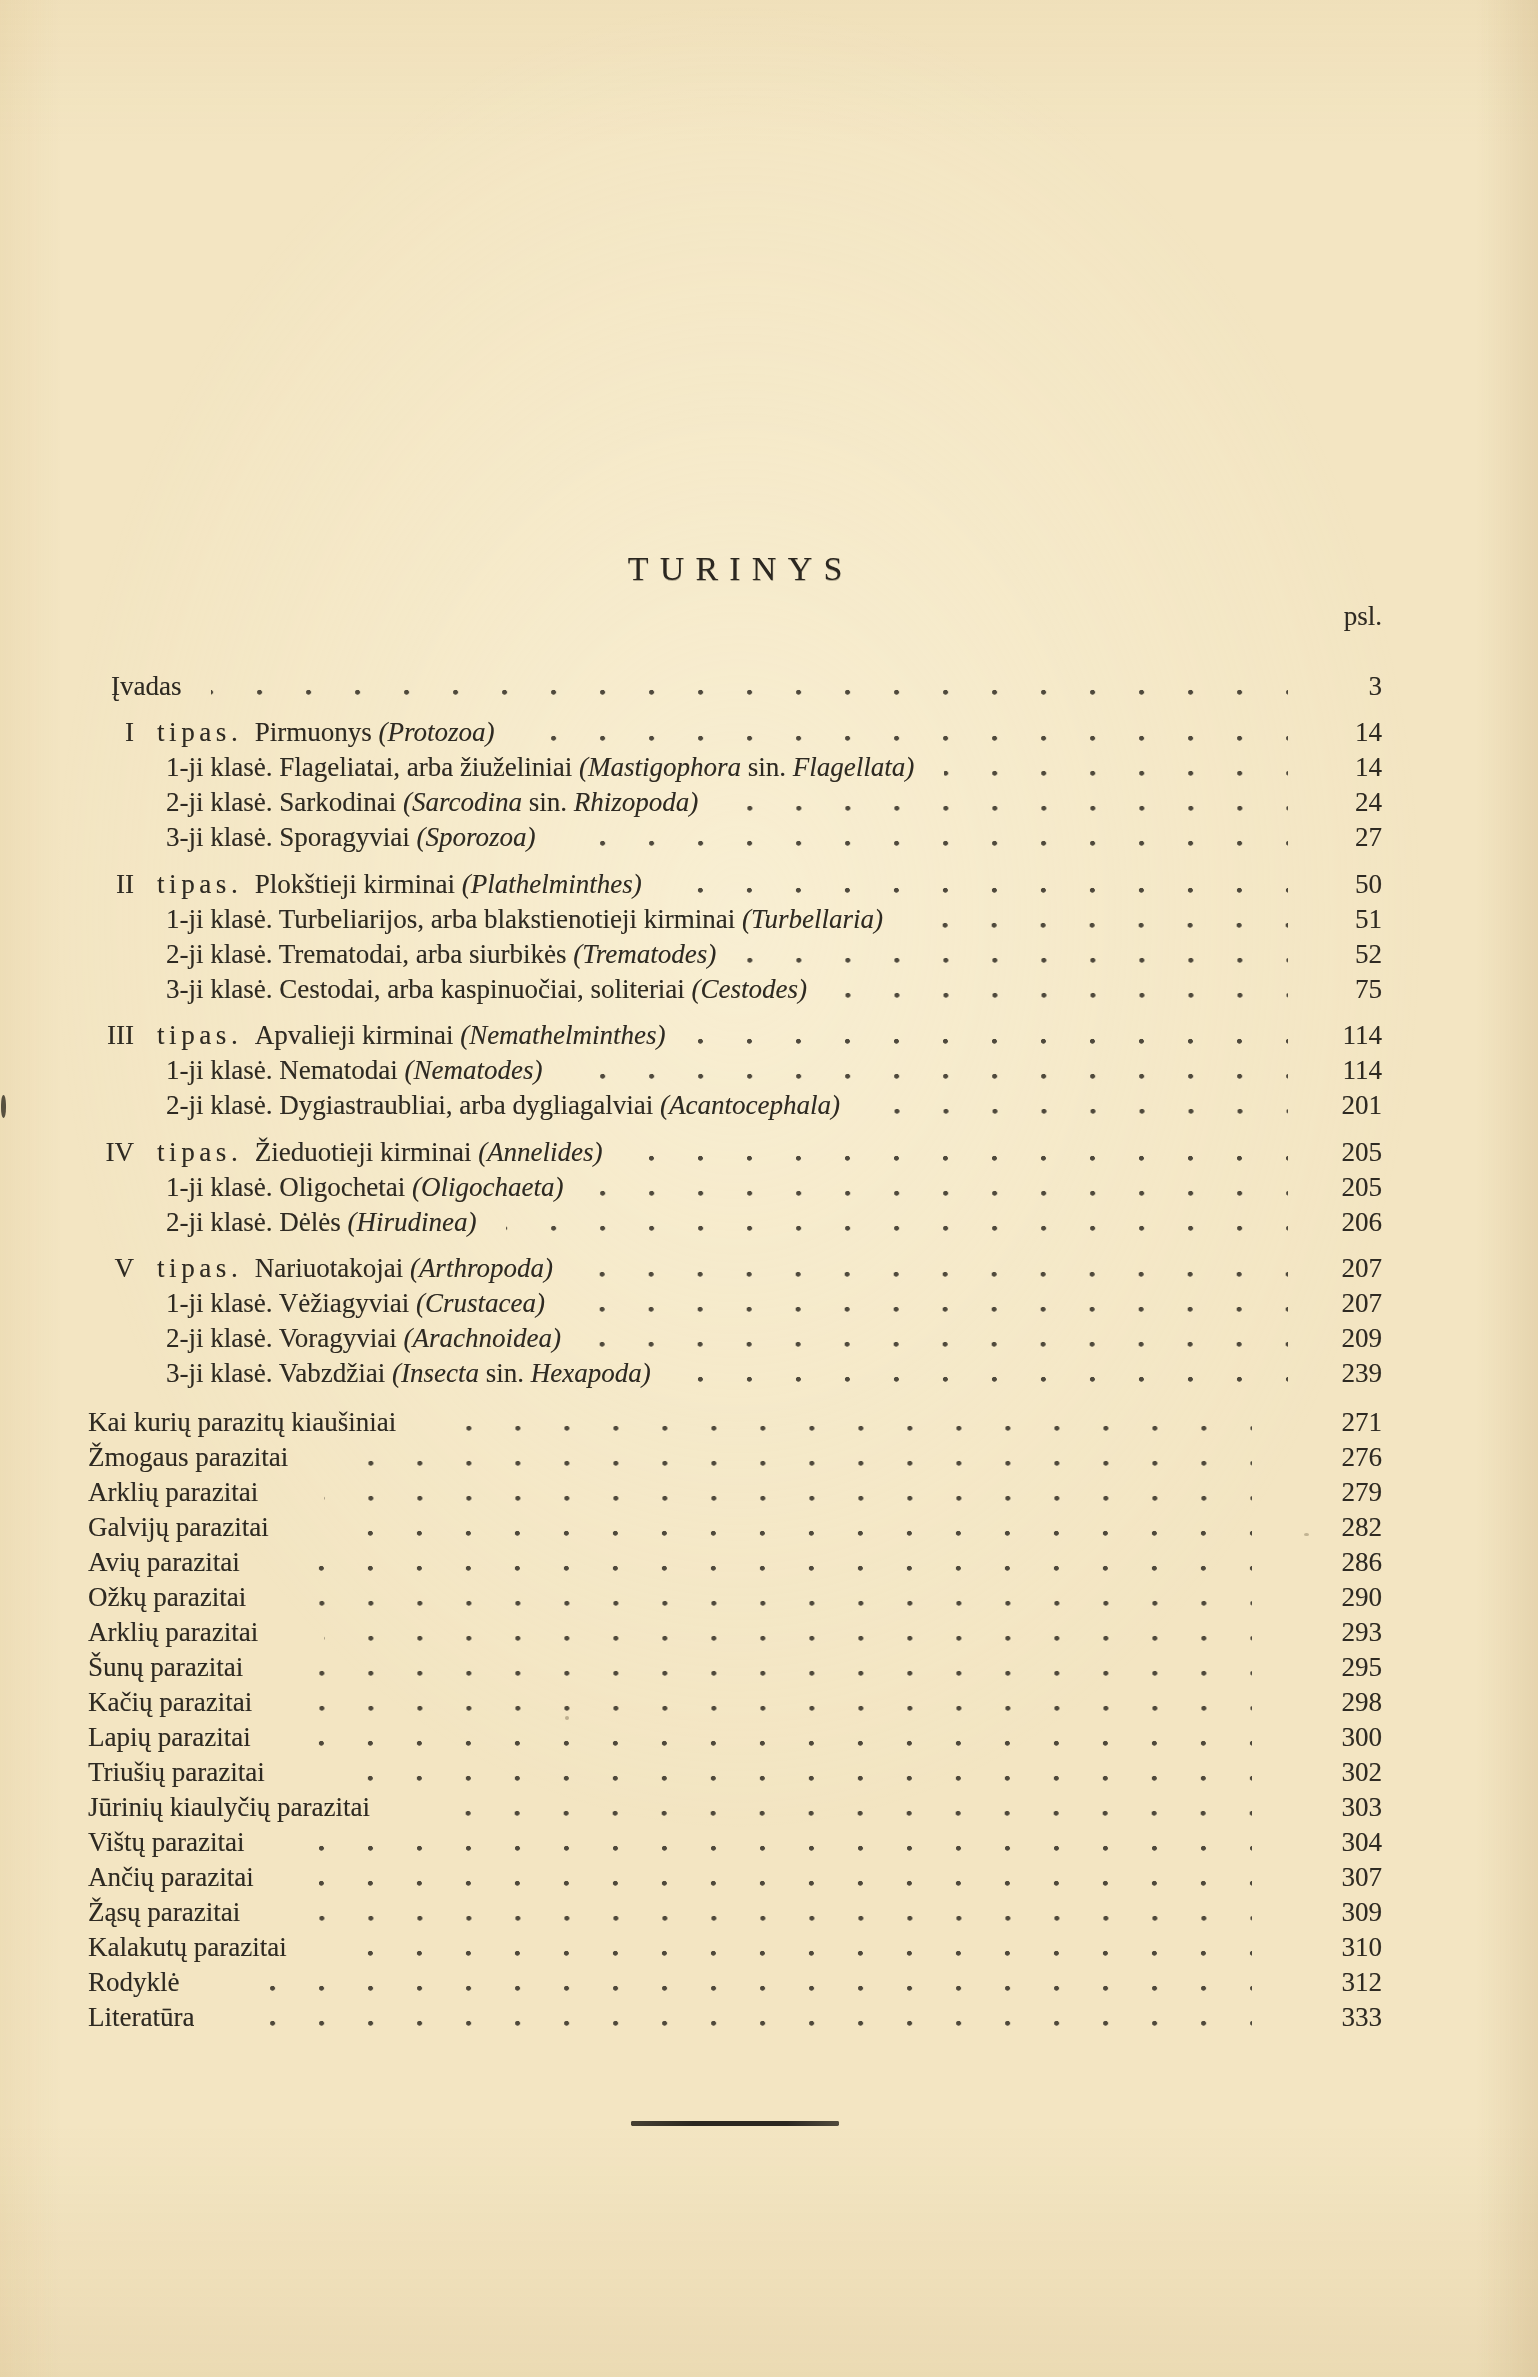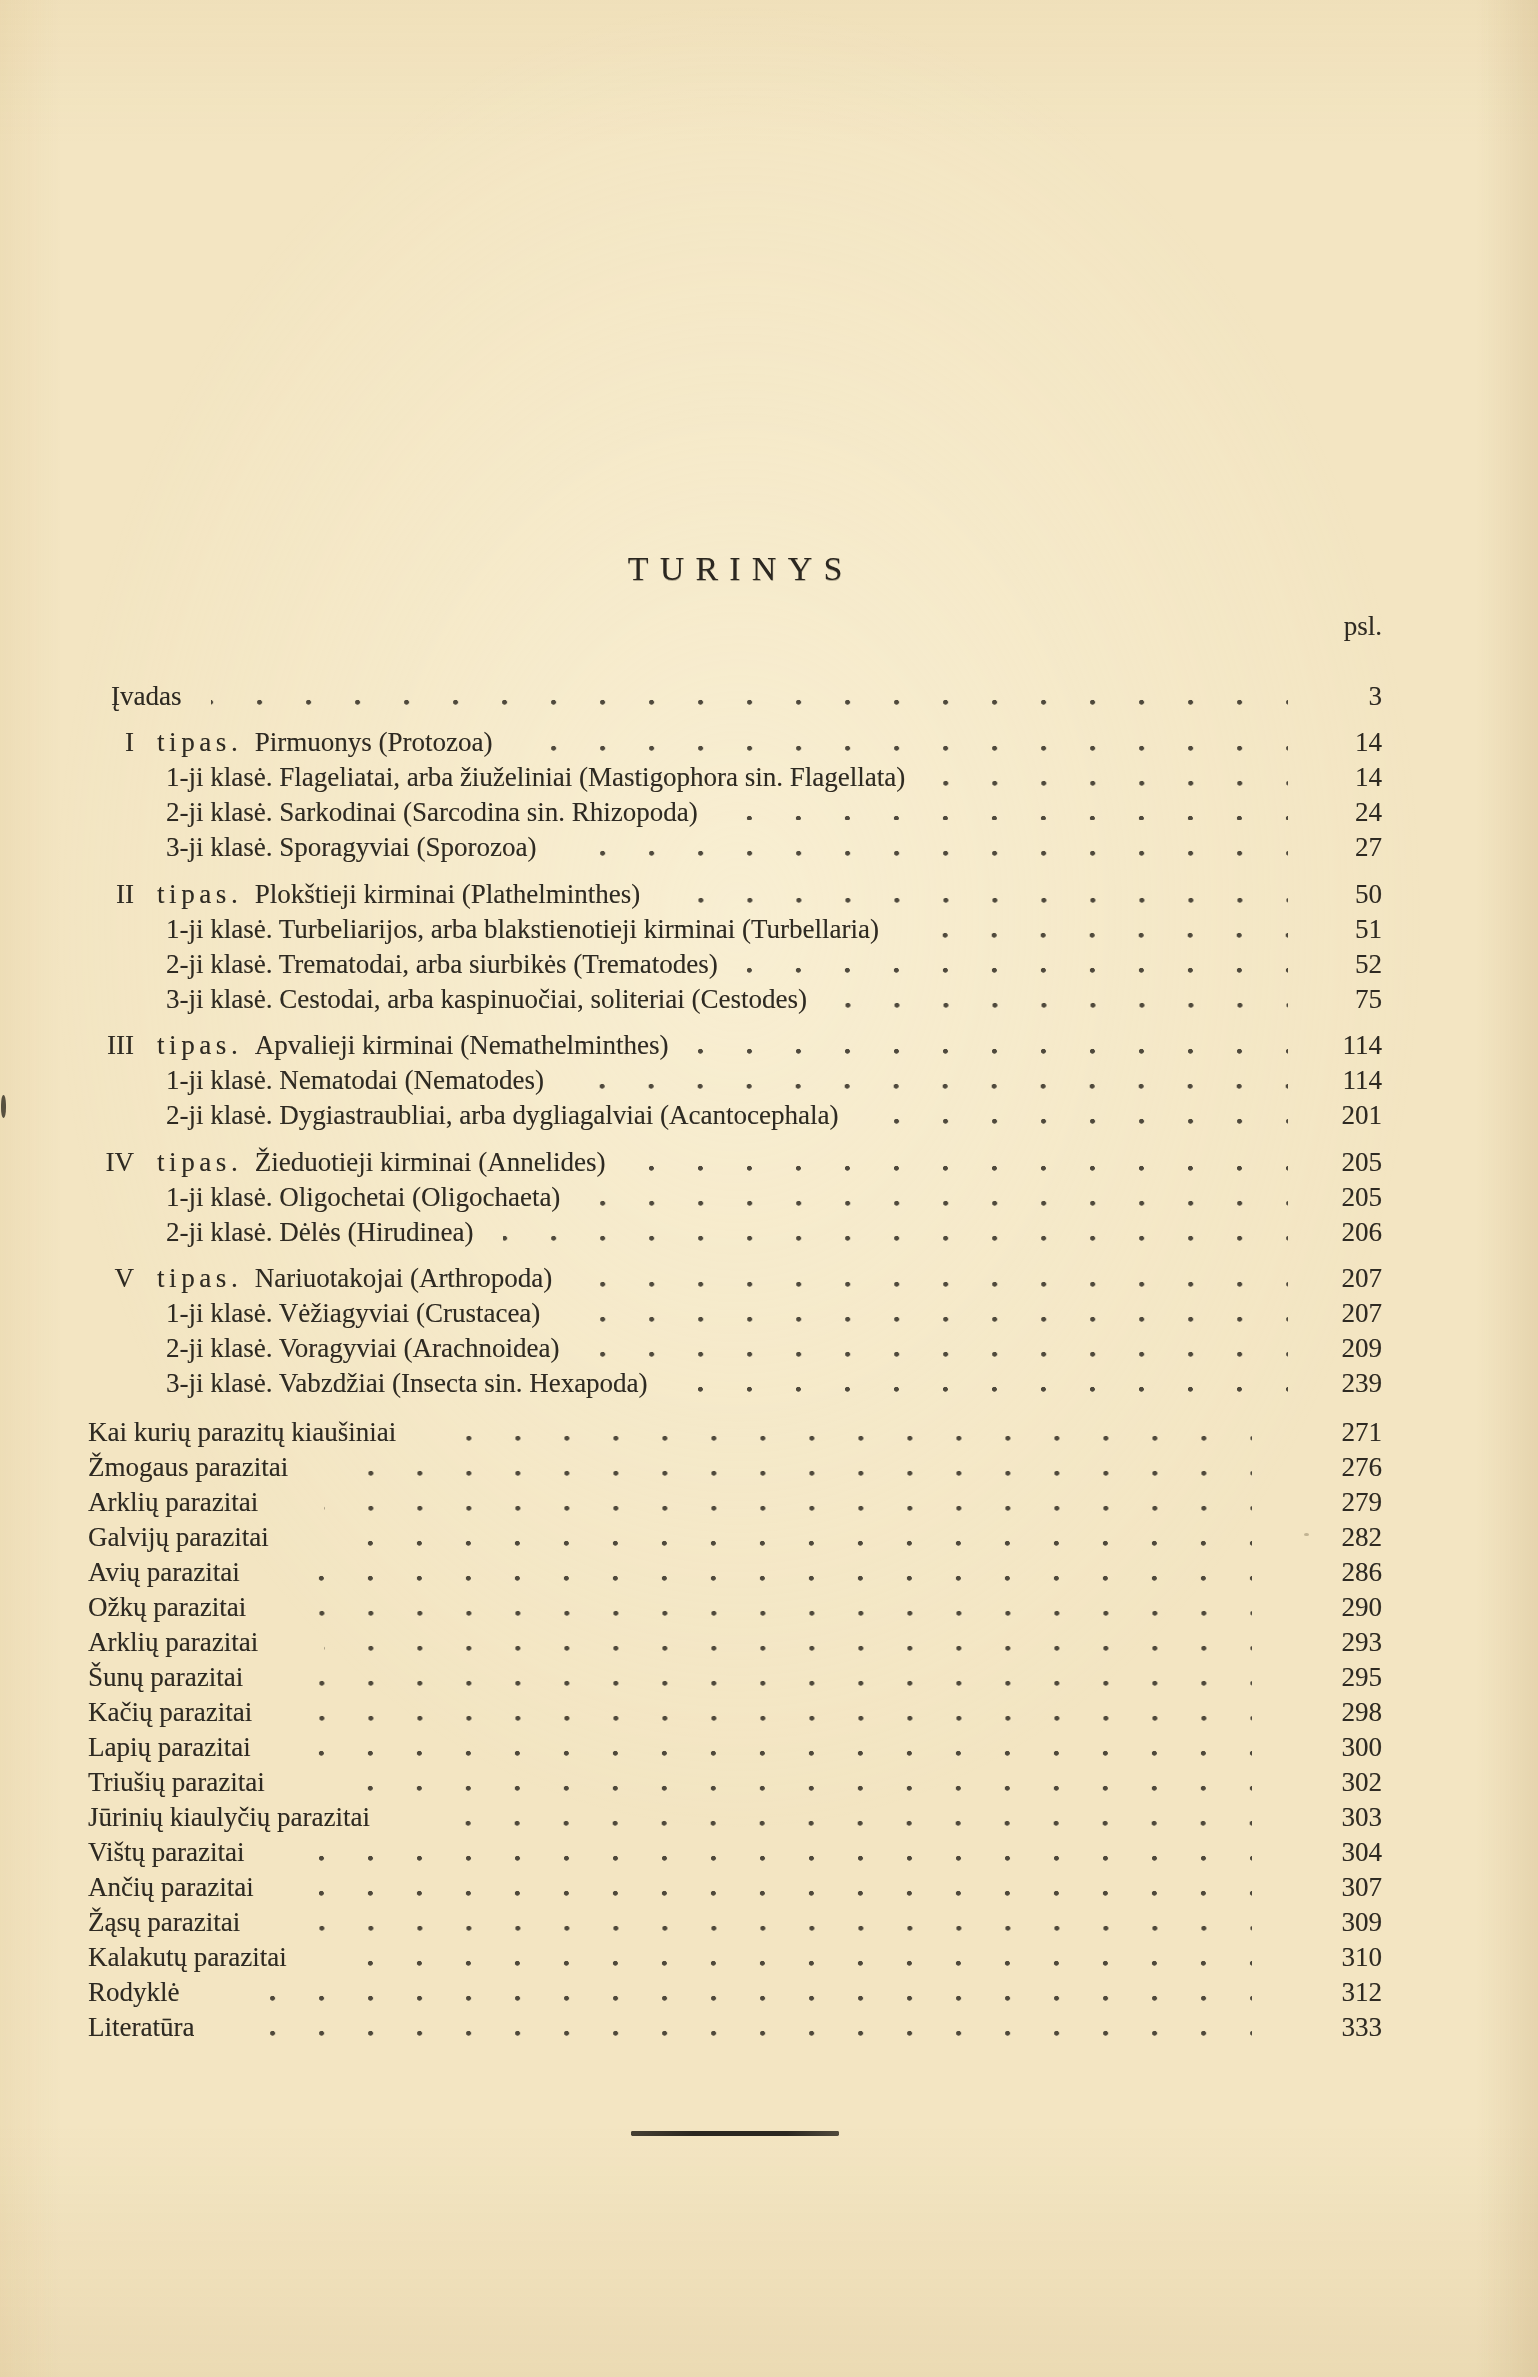--- a/index.html
+++ b/index.html
@@ -32,21 +32,21 @@
     line-height: 1;
     letter-spacing: .33em;
     text-indent: .33em; 
     color: #2b2archive720;
     color: #2b2720;
     text-shadow: 0.3px 0.5px 0 rgba(55,48,35,.35);
     white-space: nowrap;
   }
 
   .psl {
-    margin-top: 23px;
+    margin-top: 13px;
     text-align: right;
     font-size: 27px;
     line-height: 1.3;
     text-shadow: 0.2px 0.4px 0 rgba(55,48,35,.3);
   }
 
   .toc { margin-top: 35px; }
 
   .toc-group { margin-top: 11.4px; }
   .toc-group:first-child { margin-top: 0; margin-left: 23px; }
@@ -69,21 +69,21 @@
     width: 69px;
     box-sizing: border-box;
     padding-right: 23px;
     text-align: right;
     flex: none;
   }
   .kw { letter-spacing: .17em; flex: none; }
   .kind-chapter .label { margin-left: 12.4px; }
 
   .label { flex: 0 1 auto; min-width: 0; overflow: hidden; }
-  .label .it { }
+  .label .it { font-style: italic; }
 
   .leader {
     flex: 1 1 0;
     min-width: 0;
     align-self: baseline;
     height: 7.1px;
     margin-left: 29.5px;
     margin-right: 16px;
     background-image: radial-gradient(circle at 2.4px 4.3px, rgba(50,45,35,.85) 2.1px, rgba(50,45,35,0) 2.8px);
     background-size: 49px 7.1px;

